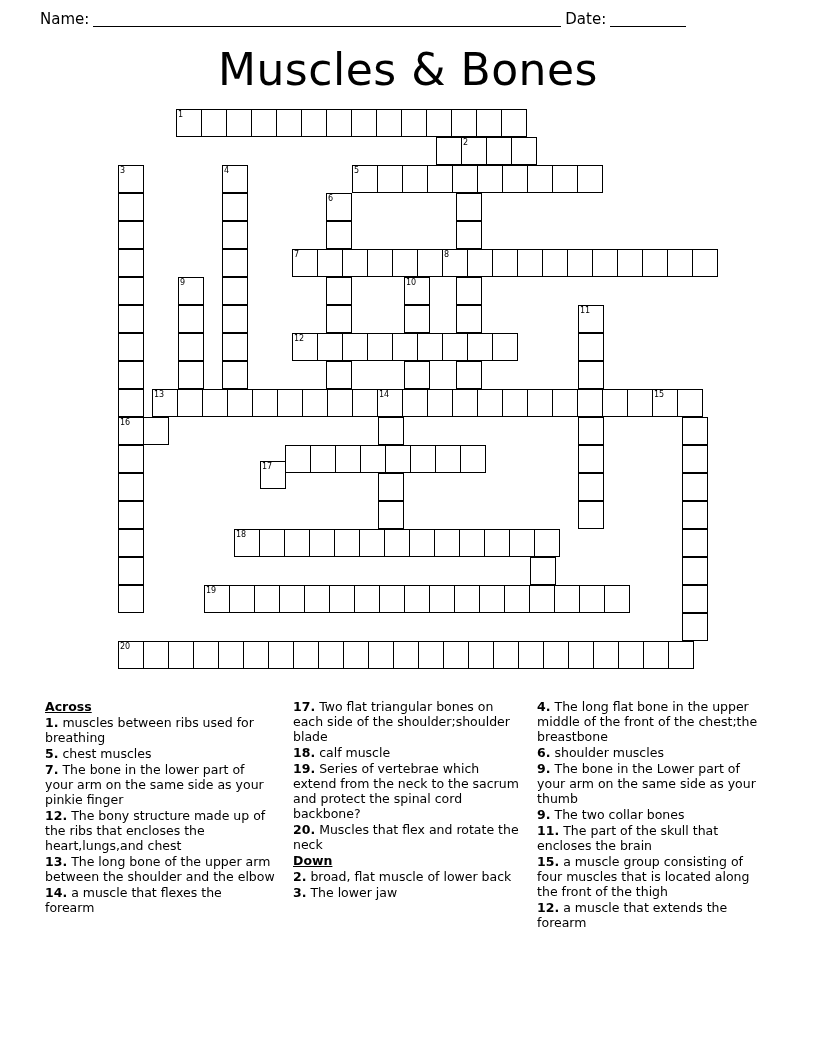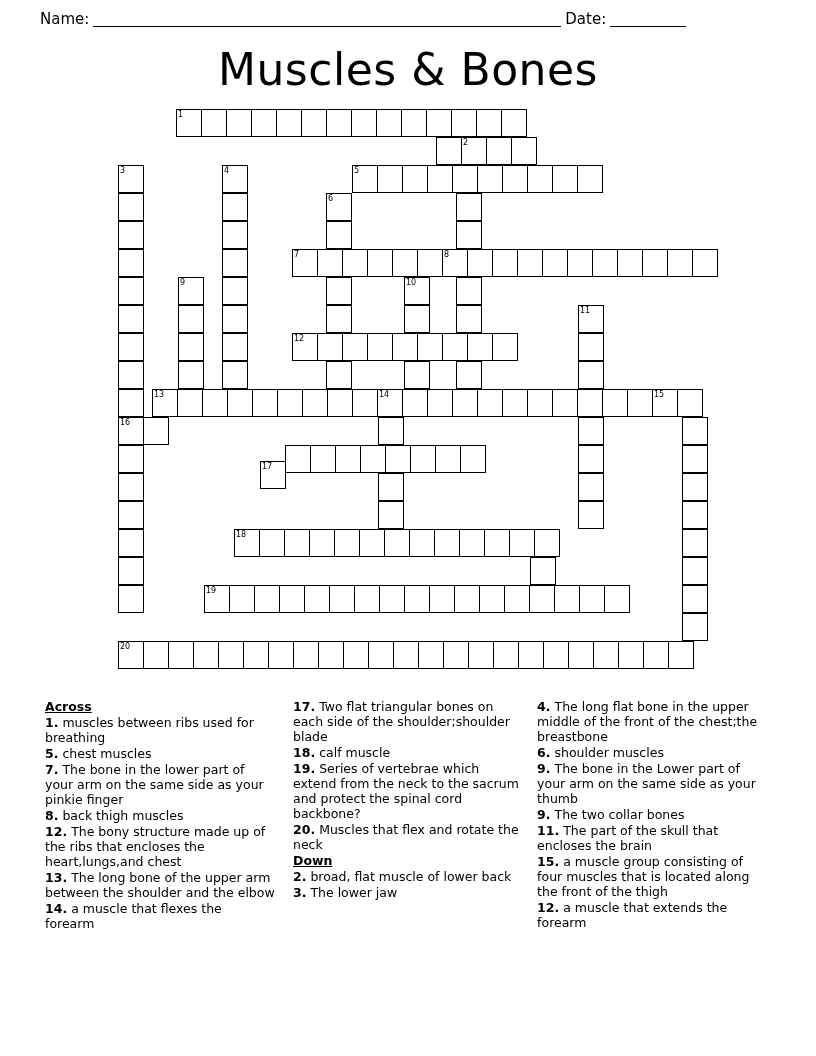--- a/index.html
+++ b/index.html
@@ -352,21 +352,20 @@
       <div class="cell" style="left: 628px; top: 532px;"></div>
     </div>
 
   <div class="clues">
     <div class="clue-col left">
       <div class="section-head">Across</div>
       <div id="col1">
           <div class="clue"><b>1.</b><span> muscles between ribs used for breathing</span></div>
           <div class="clue"><b>5.</b><span> chest muscles</span></div>
           <div class="clue"><b>7.</b><span> The bone in the lower part of your arm on the same side as your pinkie finger</span></div>
-          <div class="clue"><b>8.</b><span> back thigh muscles</span></div>
           <div class="clue"><b>12.</b><span> The bony structure made up of the ribs that encloses the heart,lungs,and chest</span></div>
           <div class="clue"><b>13.</b><span> The long bone of the upper arm between the shoulder and the elbow</span></div>
           <div class="clue"><b>14.</b><span> a muscle that flexes the forearm</span></div>
         </div>
     </div>
     <div class="clue-col mid">
       <div id="col2">
           <div class="clue"><b>17.</b><span> Two flat triangular bones on each side of the shoulder;shoulder blade</span></div>
           <div class="clue"><b>18.</b><span> calf muscle</span></div>
           <div class="clue"><b>19.</b><span> Series of vertebrae which extend from the neck to the sacrum and protect the spinal cord backbone?</span></div>

